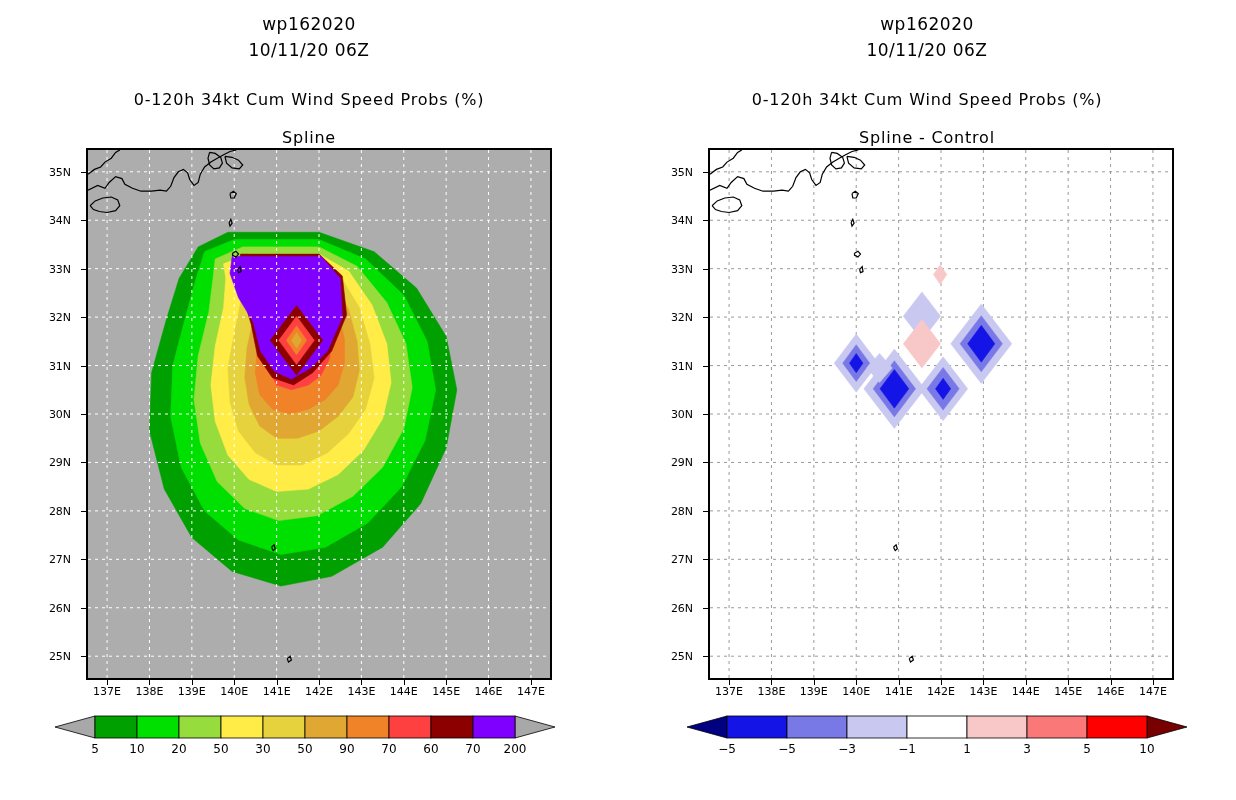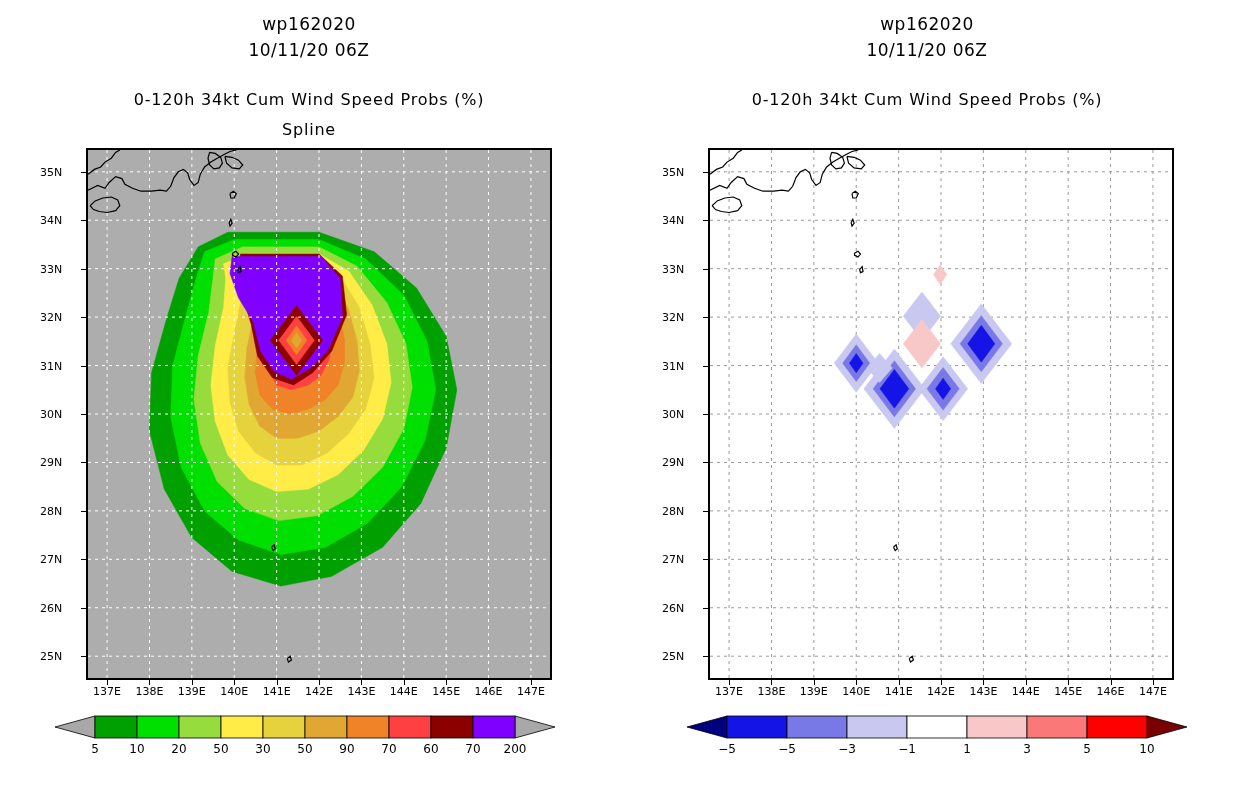--- a/index.html
+++ b/index.html
@@ -39,21 +39,21 @@
     top: 40px;
     font-size: 17px;
     letter-spacing: 0.5px;
   }
   .t-main {
     top: 90px;
     font-size: 16px;
     letter-spacing: 0.8px;
   }
   .t-sub {
-    top: 120px;
+    top: 128px;
     font-size: 16px;
     letter-spacing: 0.8px;
   }
 
   .plot-frame {
     position: absolute;
     border: 2px solid #000000;
     box-sizing: border-box;
     overflow: hidden;
   }
@@ -82,21 +82,21 @@
     left: 0; top: 0;
   }
 
   .axis-label {
     position: absolute;
     font-size: 11px;
     color: #000000;
     white-space: nowrap;
   }
   .ylab {
-    text-align: left;
+    text-align: center;
     transform: translateY(-50%);
   }
   .xlab {
     text-align: center;
     transform: translateX(-50%);
   }
   .tick {
     position: absolute;
     background: #000000;
   }
@@ -263,20 +263,21 @@
     <div class="cbar-tick-label" style="left: 349px;">70</div>
     <div class="cbar-tick-label" style="left: 391px;">60</div>
     <div class="cbar-tick-label" style="left: 433px;">70</div>
     <div class="cbar-tick-label" style="left: 475px;">200</div>
   </div>
 
 <div class="panel" id="panel-right">
   <div class="title-block t-storm">wp162020</div>
   <div class="title-block t-date">10/11/20 06Z</div>
   <div class="title-block t-main">0-120h 34kt Cum Wind Speed Probs (%)</div>
+  <div class="title-block t-sub">Spline - Control</div>
 </div>
 
 <div class="plot-frame" id="plot-right">
   <div class="plot-inner" id="plot-right-inner">
       <svg width="462" height="528" viewBox="0 0 462 528" class="plot-svg">
         <g>
           <line x1="19.0733944954124" y1="0" x2="19.0733944954124" y2="528" stroke="#9a9a9a" stroke-width="1" stroke-dasharray="3,4"></line>
           <line x1="61.45871559632992" y1="0" x2="61.45871559632992" y2="528" stroke="#9a9a9a" stroke-width="1" stroke-dasharray="3,4"></line>
           <line x1="103.84403669724745" y1="0" x2="103.84403669724745" y2="528" stroke="#9a9a9a" stroke-width="1" stroke-dasharray="3,4"></line>
           <line x1="146.22935779816495" y1="0" x2="146.22935779816495" y2="528" stroke="#9a9a9a" stroke-width="1" stroke-dasharray="3,4"></line>

